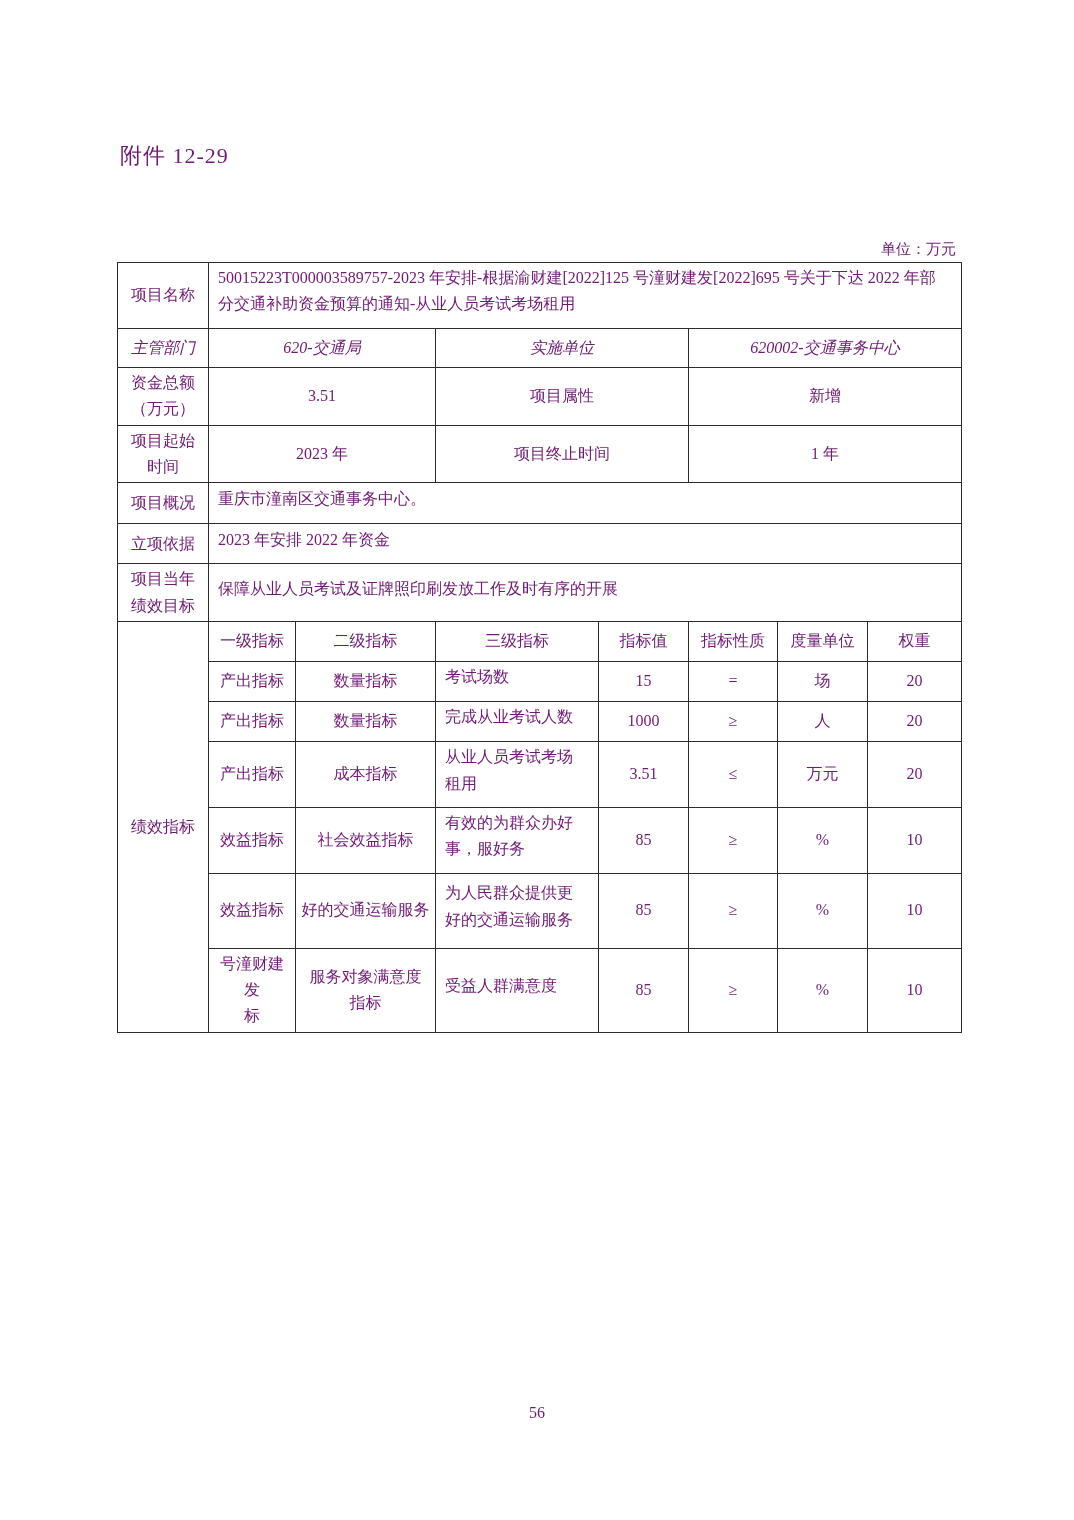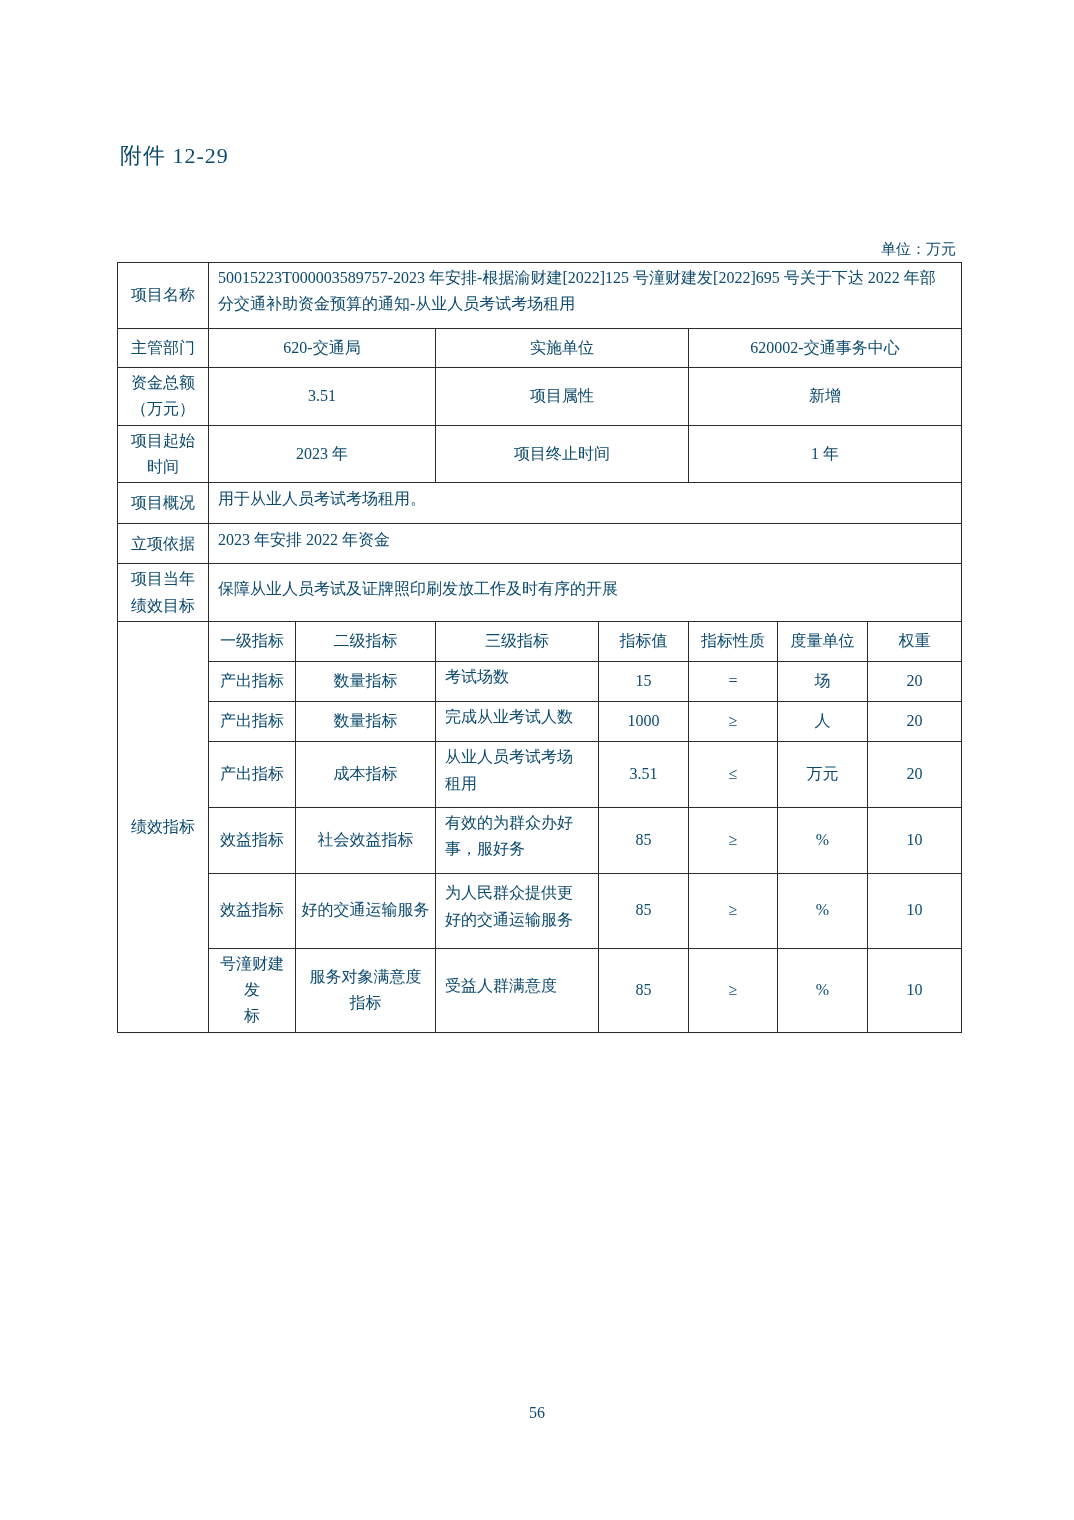--- a/index.html
+++ b/index.html
@@ -3,21 +3,21 @@
 <meta charset="utf-8">
 <style>
   * { margin: 0; padding: 0; box-sizing: border-box; }
   html, body { background: #ffffff; }
   .page {
     position: relative;
     width: 1074px;
     height: 1520px;
     background: #ffffff;
     font-family: "Liberation Serif", "DejaVu Serif", serif;
-    color: #0c4a6e;
+    color: #701a75;
     overflow: hidden;
   }
   .attachment {
     position: absolute;
     left: 120px;
     top: 141px;
     font-size: 22px;
     letter-spacing: 1px;
   }
   .doc-title {
@@ -54,21 +54,21 @@
     vertical-align: middle;
     padding: 2px 5px;
     white-space: pre-line;
     word-break: break-all;
   }
   table.main td.left {
     text-align: left;
     padding: 2px 10px 10px 9px;
   }
   tr.h61 { height: 61px; }
-  tr.h39 { height: 39px; }
+  tr.h39 { height: 39px; font-style: italic; }
   tr.h43 { height: 43px; }
   tr.h41 { height: 41px; }
   tr.h40 { height: 40px; }
   tr.h63 { height: 63px; }
   tr.h75 { height: 75px; }
   .pageno {
     position: absolute;
     left: 0;
     width: 100%;
     top: 1404px;
@@ -117,21 +117,21 @@
       </tr>
       <tr class="h43">
         <td>项目起始
 时间</td>
         <td colspan="2">2023 年</td>
         <td colspan="2">项目终止时间</td>
         <td colspan="3">1 年</td>
       </tr>
       <tr class="h41">
         <td>项目概况</td>
-        <td colspan="7" class="left">用于从业人员考试考场租用。</td>
+        <td colspan="7" class="left">重庆市潼南区交通事务中心。</td>
       </tr>
       <tr class="h40">
         <td>立项依据</td>
         <td colspan="7" class="left">2023 年安排 2022 年资金</td>
       </tr>
       <tr class="h43">
         <td>项目当年
 绩效目标</td>
         <td colspan="7" class="left">保障从业人员考试及证牌照印刷发放工作及时有序的开展</td>
       </tr>

